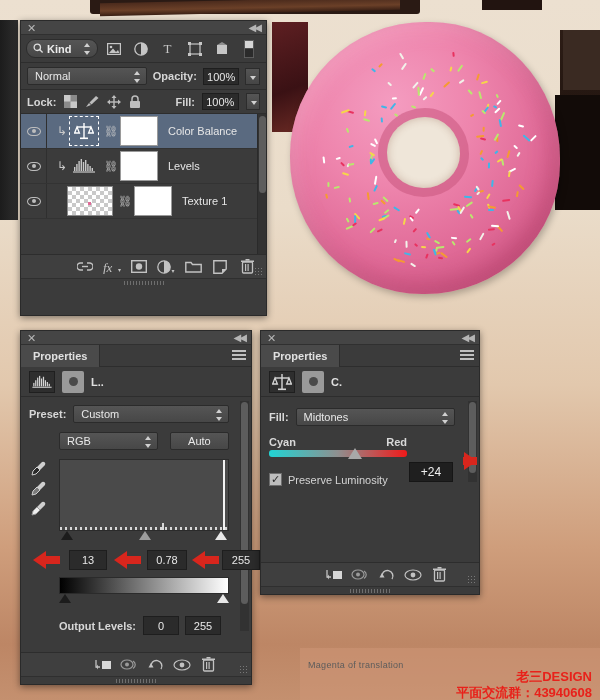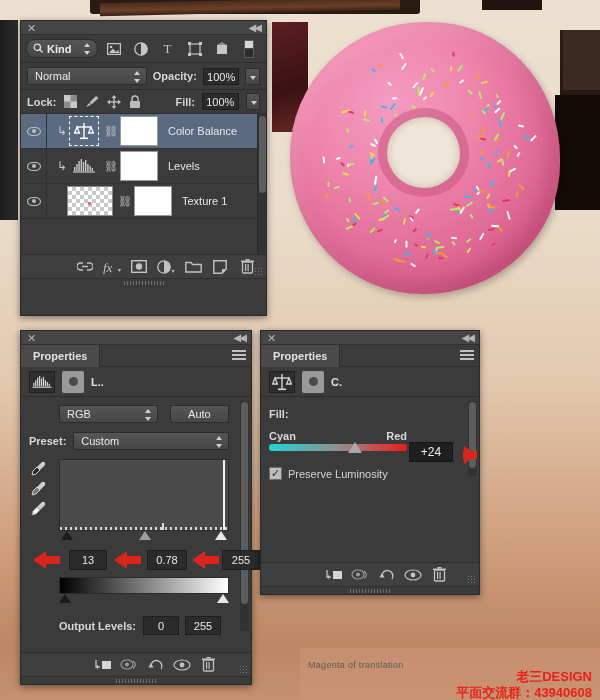--- a/index.html
+++ b/index.html
@@ -792,35 +792,35 @@
         <b></b>
       </span>
     <span class="prop-title">L..</span>
   </div>
 
   <div class="prop-body">
     <div class="prop-scroll">
         <b></b>
       </div>
 
-    <div class="row" style="padding-left:30px;padding-right:14px">
-      <div class="ps-select" style="width:100px">
-        <span>RGB</span>
-        <span class="sel-arrows"></span>
-      </div>
-      <div class="ps-select" style="width:60px;margin-left:12px;text-align:center;padding-left:0">
-        <span>Auto</span>
-      </div>
-    </div>
-
     <div class="row" style="padding-right:14px">
       <span class="lb">Preset:</span>
       <div class="ps-select" style="flex:1">
         <span>Custom</span>
         <span class="sel-arrows"></span>
+      </div>
+    </div>
+
+    <div class="row" style="padding-left:30px;padding-right:14px">
+      <div class="ps-select" style="width:100px">
+        <span>RGB</span>
+        <span class="sel-arrows"></span>
+      </div>
+      <div class="ps-select" style="width:60px;margin-left:12px;text-align:center;padding-left:0">
+        <span>Auto</span>
       </div>
     </div>
 
     <div style="position:relative;padding-left:30px;padding-right:14px">
       <div class="eyedrops">
         <span class="dropper">
           <svg width="15" height="16" viewBox="0 0 15 16">
               <path d="M11 1 a2.2 2.2 0 0 1 3 3 L9 9 L6 6 Z" fill="#cfcfcf"></path>
               <path d="M6 6 L2 10 L1 14 L5 13 L9 9 Z" fill="#2a2a2a" stroke="#cfcfcf" stroke-width="1"></path>
             </svg>
@@ -953,31 +953,35 @@
     <span class="prop-title">C.</span>
   </div>
 
   <div class="prop-body">
     <div class="prop-scroll">
         <b></b>
       </div>
 
     <div class="row" style="padding-right:16px;margin-top:3px">
       <span class="lb">Fill:</span>
+      <div class="ps-select" style="flex:1">
+        <span>Midtones</span>
+        <span class="sel-arrows"></span>
+      </div>
     </div>
 
     <div class="cb-slider-wrap" style="position:relative;margin-top:10px">
       <div class="cb-labels">
         <span>Cyan</span>
         <span>Red</span>
       </div>
       <div class="cb-track" id="trk0" style="background: linear-gradient(90deg, rgb(33, 212, 212), rgb(143, 143, 143) 50%, rgb(240, 26, 26));">
           <span class="knob" id="kn0" style="left: calc(62% - 7px);"></span>
         </div>
-      <span class="cb-val" style="top:12px">+24</span>
+      <span class="cb-val" style="top:26px">+24</span>
       <span class="arrow-red" style="right:-6px;top:16px">
           <i></i>
         </span>
     </div>
 
 
 
     <div style="display:flex;align-items:center;margin-top:16px">
       <span class="chk">✓</span>
       <span class="lb">Preserve Luminosity</span>

